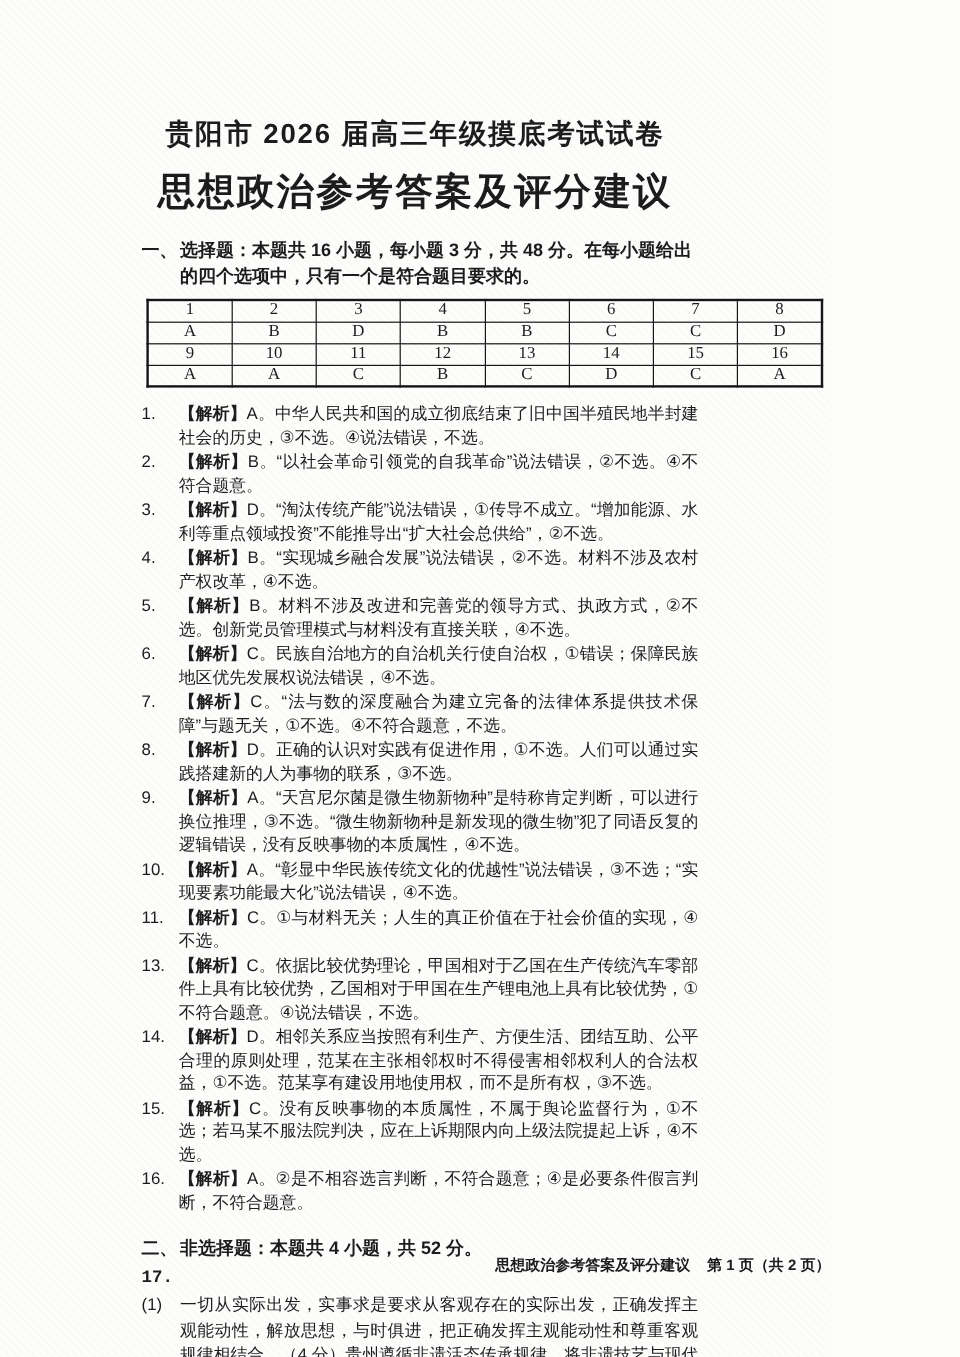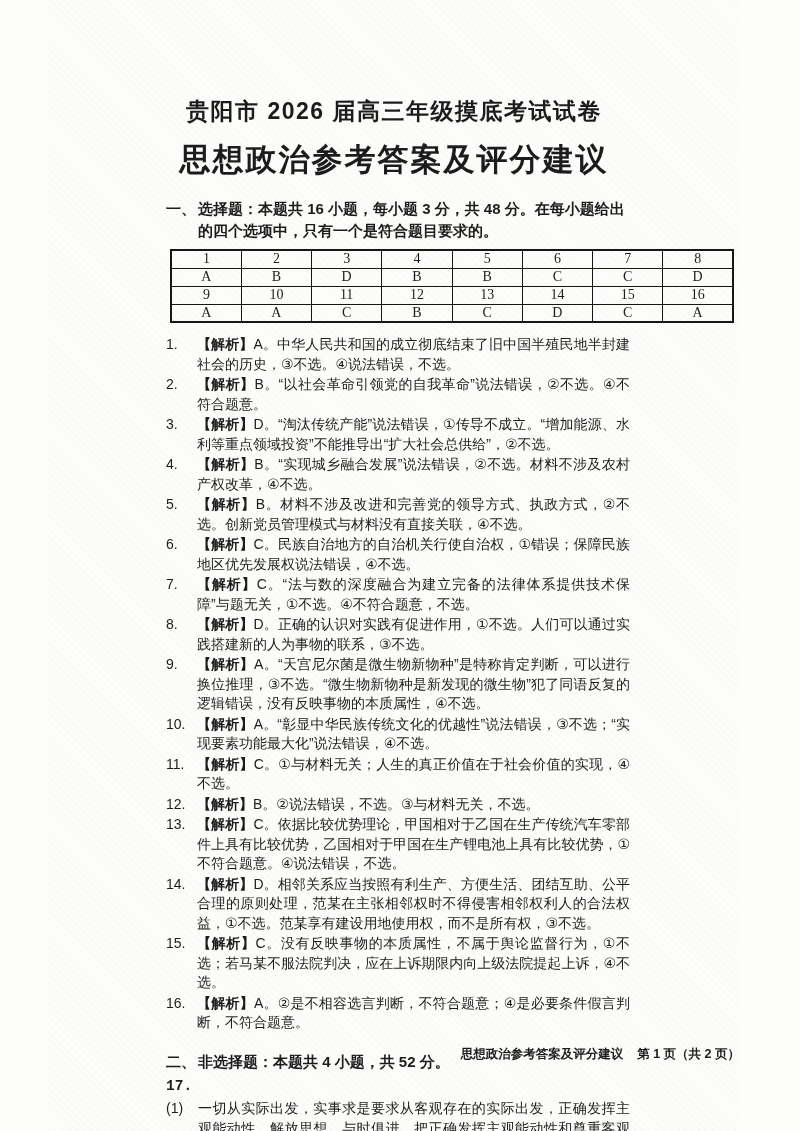--- a/index.html
+++ b/index.html
@@ -11,21 +11,20 @@
     color:#1c1c1c;
     overflow:hidden;
     position:relative;
   }
   .page {
     width:692px; height:1131px;
     position:relative;
     background:
       repeating-linear-gradient(45deg, rgba(0,0,0,0.012) 0 2px, rgba(255,255,255,0) 2px 5px),
       #fdfdfc;
-    margin-left: 48px;
   }
   .title {
     padding-top:96px;
     text-align:center;
     font-size:23px;
     font-weight:bold;
     letter-spacing:1.5px;
   }
   .subtitle {
     margin-top:12px;
@@ -197,24 +196,20 @@
       </div>
       <div class="exp-item">
         <span class="exp-num">10.</span>
         <div class="exp-body"><span class="jiexi">【解析】</span><span>A。“彰显中华民族传统文化的优越性”说法错误，③不选；“实现要素功能最大化”说法错误，④不选。</span></div>
       </div>
       <div class="exp-item">
         <span class="exp-num">11.</span>
         <div class="exp-body"><span class="jiexi">【解析】</span><span>C。①与材料无关；人生的真正价值在于社会价值的实现，④不选。</span></div>
       </div>
       <div class="exp-item">
-        <span class="exp-num">12.</span>
-        <div class="exp-body"><span class="jiexi">【解析】</span><span>B。②说法错误，不选。③与材料无关，不选。</span></div>
-      </div>
-      <div class="exp-item">
         <span class="exp-num">13.</span>
         <div class="exp-body"><span class="jiexi">【解析】</span><span>C。依据比较优势理论，甲国相对于乙国在生产传统汽车零部件上具有比较优势，乙国相对于甲国在生产锂电池上具有比较优势，①不符合题意。④说法错误，不选。</span></div>
       </div>
       <div class="exp-item">
         <span class="exp-num">14.</span>
         <div class="exp-body"><span class="jiexi">【解析】</span><span>D。相邻关系应当按照有利生产、方便生活、团结互助、公平合理的原则处理，范某在主张相邻权时不得侵害相邻权利人的合法权益，①不选。范某享有建设用地使用权，而不是所有权，③不选。</span></div>
       </div>
       <div class="exp-item">
         <span class="exp-num">15.</span>
         <div class="exp-body"><span class="jiexi">【解析】</span><span>C。没有反映事物的本质属性，不属于舆论监督行为，①不选；若马某不服法院判决，应在上诉期限内向上级法院提起上诉，④不选。</span></div>

